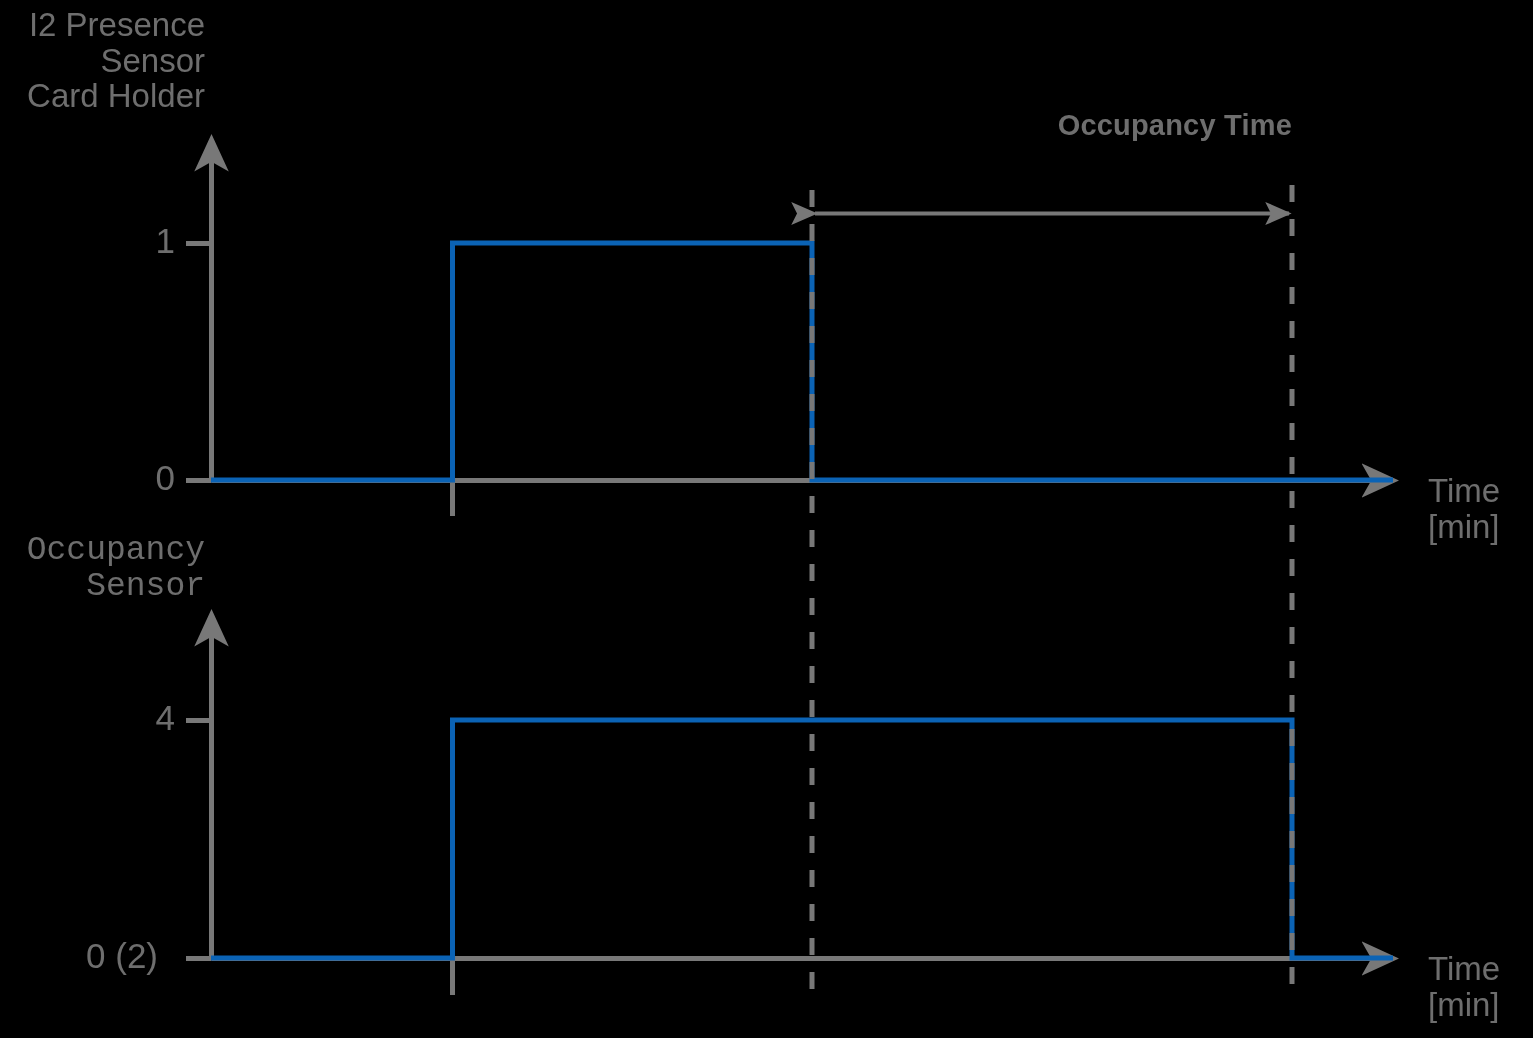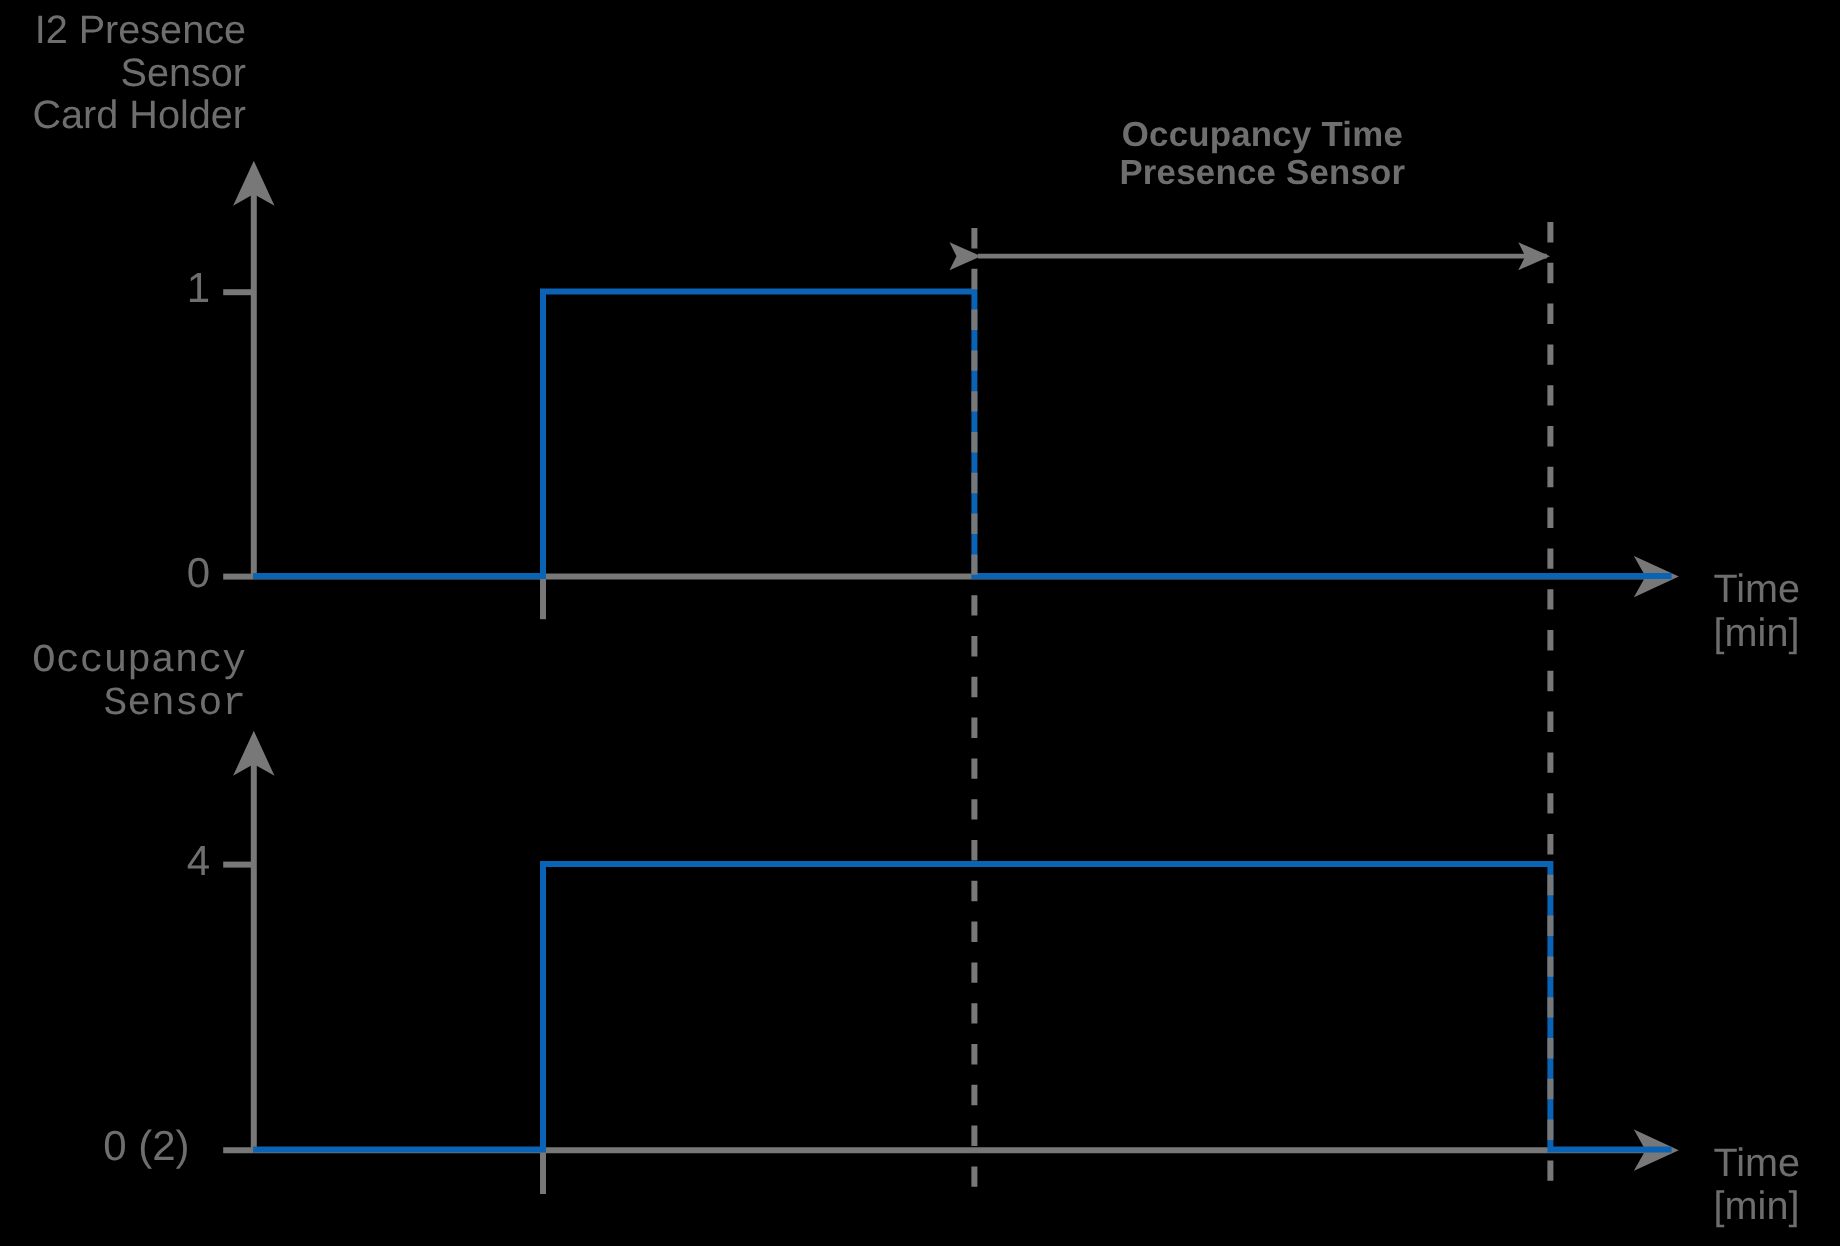--- a/index.html
+++ b/index.html
@@ -119,15 +119,15 @@
   <div class="txt time-label" style="left:1428px; top:473px; width:110px;"><span>Time</span><br><span>[min]</span></div>
 
   <div class="txt axis-title" style="left:0px; top:533px; width:205px;font-family:Liberation Mono, monospace;"><span>Occupancy</span><br><span>Sensor</span></div>
 
   <div class="txt tick-label" style="left:100px; top:699px; width:75px;">4</div>
 
   <div class="txt tick-label" style="left:3px; top:937px; width:155px;">0 (2)</div>
 
   <div class="txt time-label" style="left:1428px; top:951px; width:110px;"><span>Time</span><br><span>[min]</span></div>
 
-  <div class="txt annot" style="left:812px; top:98px; width:480px;"><span>Occupancy Time</span><br><span>Presence Sensor</span></div>
+  <div class="txt annot" style="left:812px; top:110px; width:480px;text-align:right;"><span>Occupancy Time</span><br></div>
 
 </div>
 
 </body></html>

